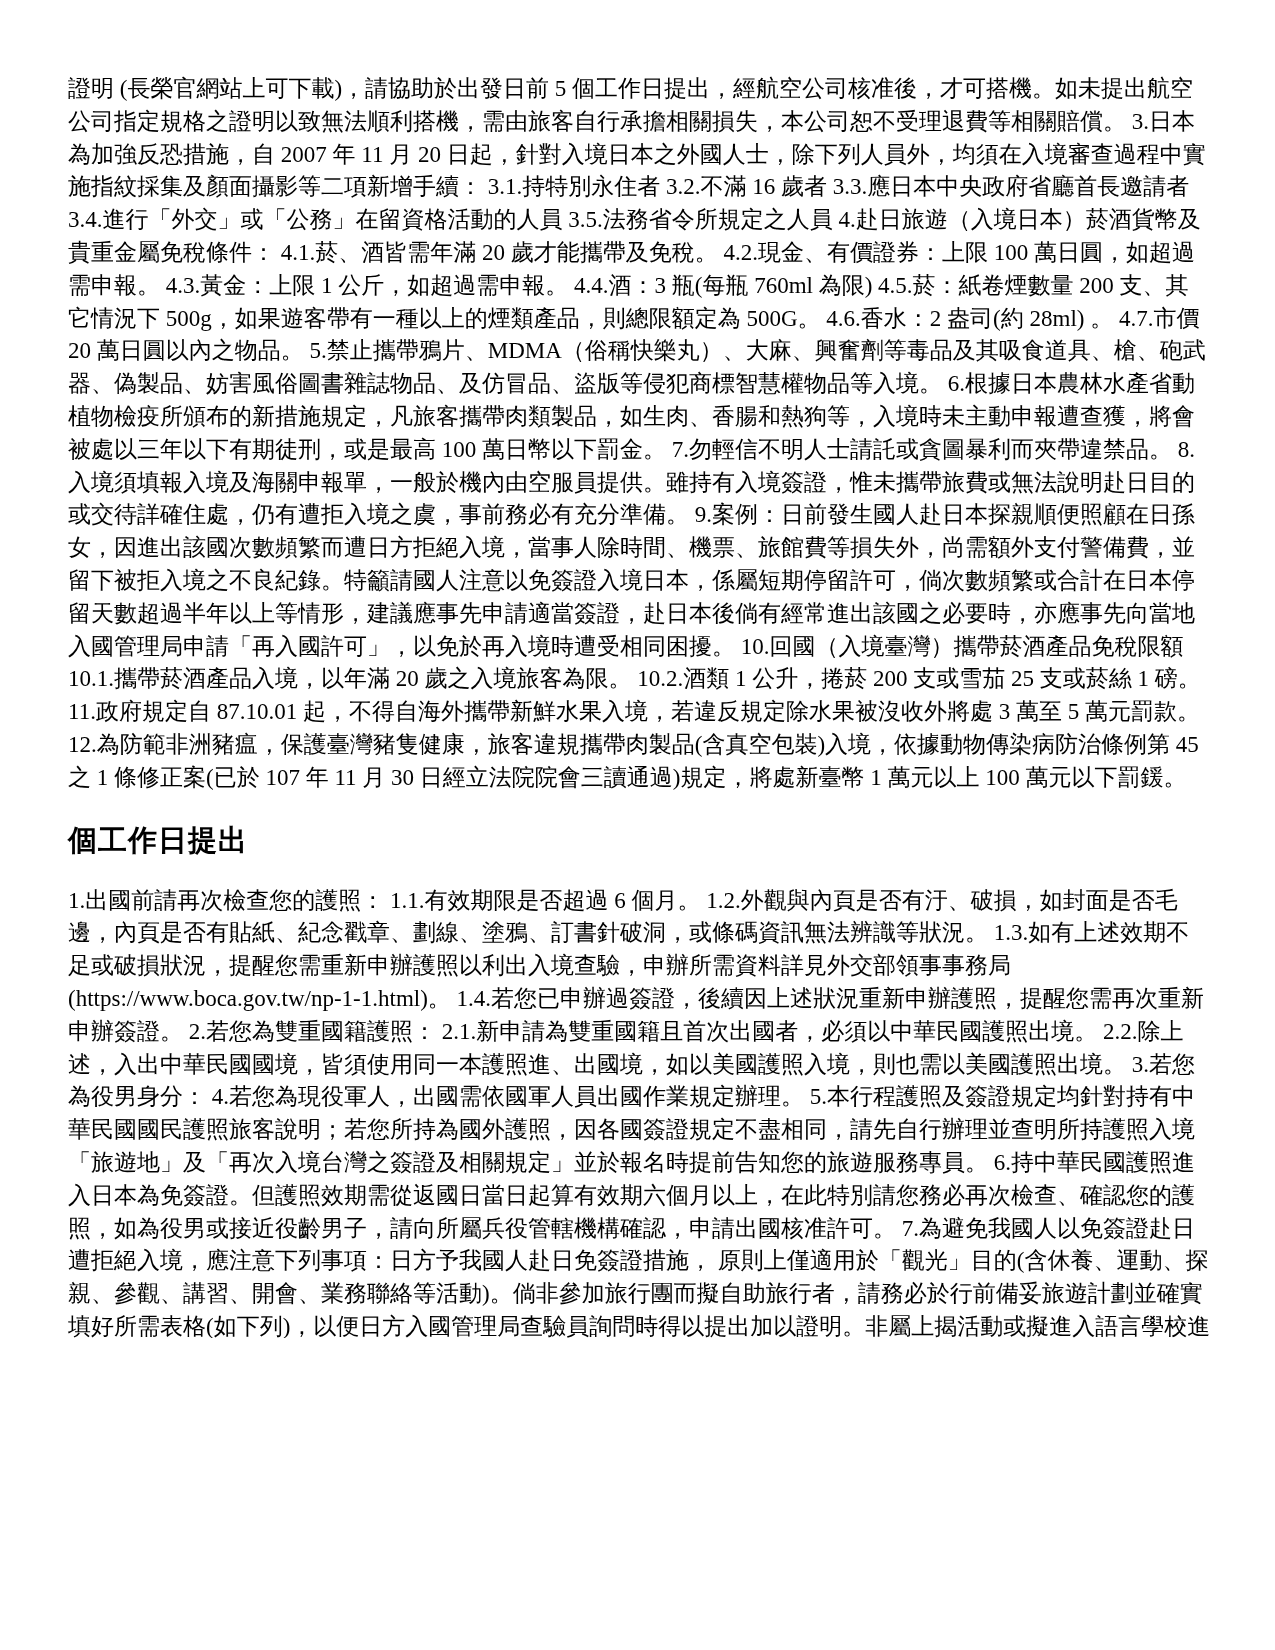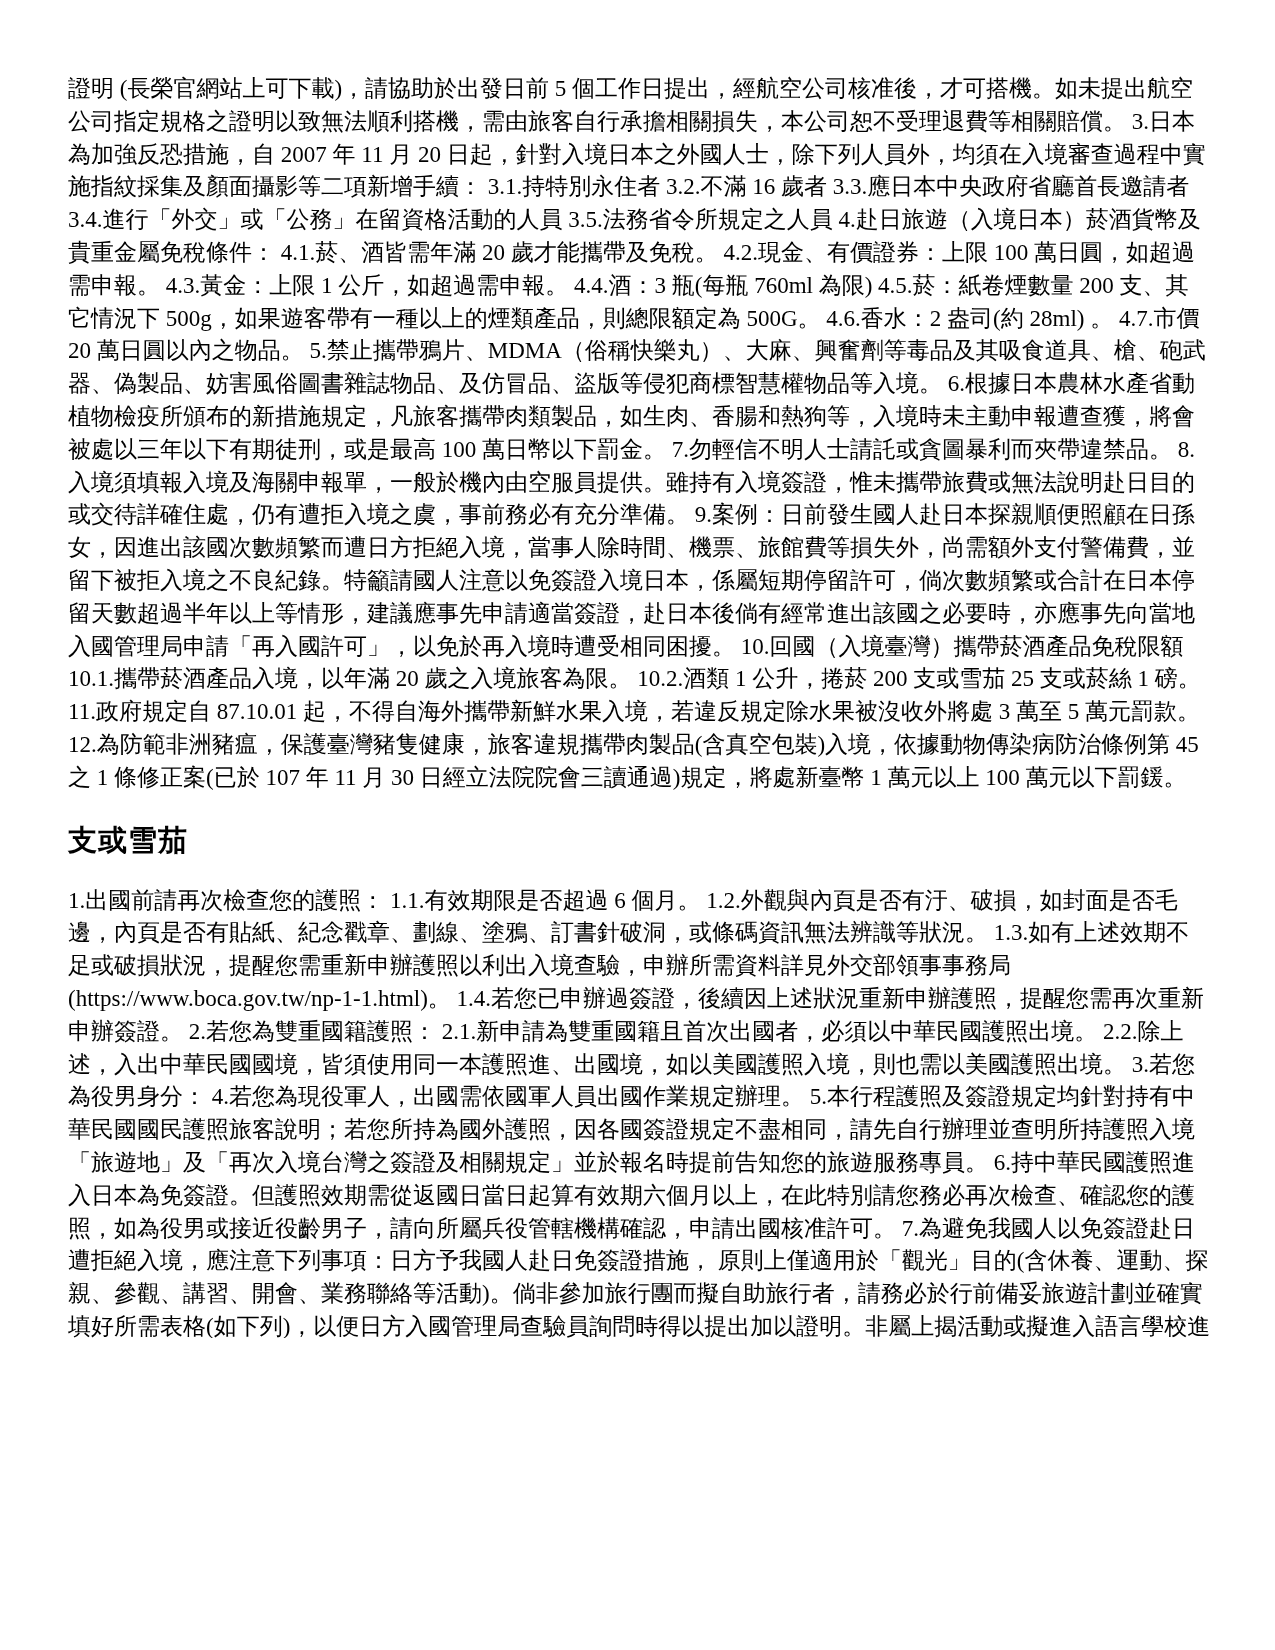--- a/index.html
+++ b/index.html
@@ -33,16 +33,16 @@
     font-weight: bold;
     letter-spacing: 1px;
   }
 </style>
 </head>
 <body>
 
 <div class="page">
   <p class="body-text">證明 (長榮官網站上可下載)，請協助於出發日前 5 個工作日提出，經航空公司核准後，才可搭機。如未提出航空公司指定規格之證明以致無法順利搭機，需由旅客自行承擔相關損失，本公司恕不受理退費等相關賠償。 3.日本為加強反恐措施，自 2007 年 11 月 20 日起，針對入境日本之外國人士，除下列人員外，均須在入境審查過程中實施指紋採集及顏面攝影等二項新增手續： 3.1.持特別永住者 3.2.不滿 16 歲者 3.3.應日本中央政府省廳首長邀請者 3.4.進行「外交」或「公務」在留資格活動的人員 3.5.法務省令所規定之人員 4.赴日旅遊（入境日本）菸酒貨幣及貴重金屬免稅條件： 4.1.菸、酒皆需年滿 20 歲才能攜帶及免稅。 4.2.現金、有價證券：上限 100 萬日圓，如超過需申報。 4.3.黃金：上限 1 公斤，如超過需申報。 4.4.酒：3 瓶(每瓶 760ml 為限) 4.5.菸：紙卷煙數量 200 支、其它情況下 500g，如果遊客帶有一種以上的煙類產品，則總限額定為 500G。 4.6.香水：2 盎司(約 28ml) 。 4.7.市價 20 萬日圓以內之物品。 5.禁止攜帶鴉片、MDMA（俗稱快樂丸）、大麻、興奮劑等毒品及其吸食道具、槍、砲武器、偽製品、妨害風俗圖書雜誌物品、及仿冒品、盜版等侵犯商標智慧權物品等入境。 6.根據日本農林水產省動植物檢疫所頒布的新措施規定，凡旅客攜帶肉類製品，如生肉、香腸和熱狗等，入境時未主動申報遭查獲，將會被處以三年以下有期徒刑，或是最高 100 萬日幣以下罰金。 7.勿輕信不明人士請託或貪圖暴利而夾帶違禁品。 8.入境須填報入境及海關申報單，一般於機內由空服員提供。雖持有入境簽證，惟未攜帶旅費或無法說明赴日目的或交待詳確住處，仍有遭拒入境之虞，事前務必有充分準備。 9.案例：日前發生國人赴日本探親順便照顧在日孫女，因進出該國次數頻繁而遭日方拒絕入境，當事人除時間、機票、旅館費等損失外，尚需額外支付警備費，並留下被拒入境之不良紀錄。特籲請國人注意以免簽證入境日本，係屬短期停留許可，倘次數頻繁或合計在日本停留天數超過半年以上等情形，建議應事先申請適當簽證，赴日本後倘有經常進出該國之必要時，亦應事先向當地入國管理局申請「再入國許可」，以免於再入境時遭受相同困擾。 10.回國（入境臺灣）攜帶菸酒產品免稅限額 10.1.攜帶菸酒產品入境，以年滿 20 歲之入境旅客為限。 10.2.酒類 1 公升，捲菸 200 支或雪茄 25 支或菸絲 1 磅。 11.政府規定自 87.10.01 起，不得自海外攜帶新鮮水果入境，若違反規定除水果被沒收外將處 3 萬至 5 萬元罰款。 12.為防範非洲豬瘟，保護臺灣豬隻健康，旅客違規攜帶肉製品(含真空包裝)入境，依據動物傳染病防治條例第 45 之 1 條修正案(已於 107 年 11 月 30 日經立法院院會三讀通過)規定，將處新臺幣 1 萬元以上 100 萬元以下罰鍰。</p>
 
-  <h2 class="section-heading">支或雪茄</h2>
+  <h2 class="section-heading">個工作日提出</h2>
 
   <p class="body-text">1.出國前請再次檢查您的護照： 1.1.有效期限是否超過 6 個月。 1.2.外觀與內頁是否有汙、破損，如封面是否毛邊，內頁是否有貼紙、紀念戳章、劃線、塗鴉、訂書針破洞，或條碼資訊無法辨識等狀況。 1.3.如有上述效期不足或破損狀況，提醒您需重新申辦護照以利出入境查驗，申辦所需資料詳見外交部領事事務局(https://www.boca.gov.tw/np-1-1.html)。 1.4.若您已申辦過簽證，後續因上述狀況重新申辦護照，提醒您需再次重新申辦簽證。 2.若您為雙重國籍護照： 2.1.新申請為雙重國籍且首次出國者，必須以中華民國護照出境。 2.2.除上述，入出中華民國國境，皆須使用同一本護照進、出國境，如以美國護照入境，則也需以美國護照出境。 3.若您為役男身分： 4.若您為現役軍人，出國需依國軍人員出國作業規定辦理。 5.本行程護照及簽證規定均針對持有中華民國國民護照旅客說明；若您所持為國外護照，因各國簽證規定不盡相同，請先自行辦理並查明所持護照入境「旅遊地」及「再次入境台灣之簽證及相關規定」並於報名時提前告知您的旅遊服務專員。 6.持中華民國護照進入日本為免簽證。但護照效期需從返國日當日起算有效期六個月以上，在此特別請您務必再次檢查、確認您的護照，如為役男或接近役齡男子，請向所屬兵役管轄機構確認，申請出國核准許可。 7.為避免我國人以免簽證赴日遭拒絕入境，應注意下列事項：日方予我國人赴日免簽證措施， 原則上僅適用於「觀光」目的(含休養、運動、探親、參觀、講習、開會、業務聯絡等活動)。倘非參加旅行團而擬自助旅行者，請務必於行前備妥旅遊計劃並確實填好所需表格(如下列)，以便日方入國管理局查驗員詢問時得以提出加以證明。非屬上揭活動或擬進入語言學校進修等均不適用，須事先申請適當之簽證。 7.1.來回機票 7.2.日程表 7.3.住宿（如旅館訂房記錄等） 7.4.交通方式（如車票或訂位記錄等） 7.5.付款能力（如信用卡） 7.6.入出境申請表(ED 卡) 8.日本入國管理局對以免簽證方式入境，單次停留期間超過 60 天者，對其下次再入境日本時將會特別</p>
 </div>
 
 </body></html>

